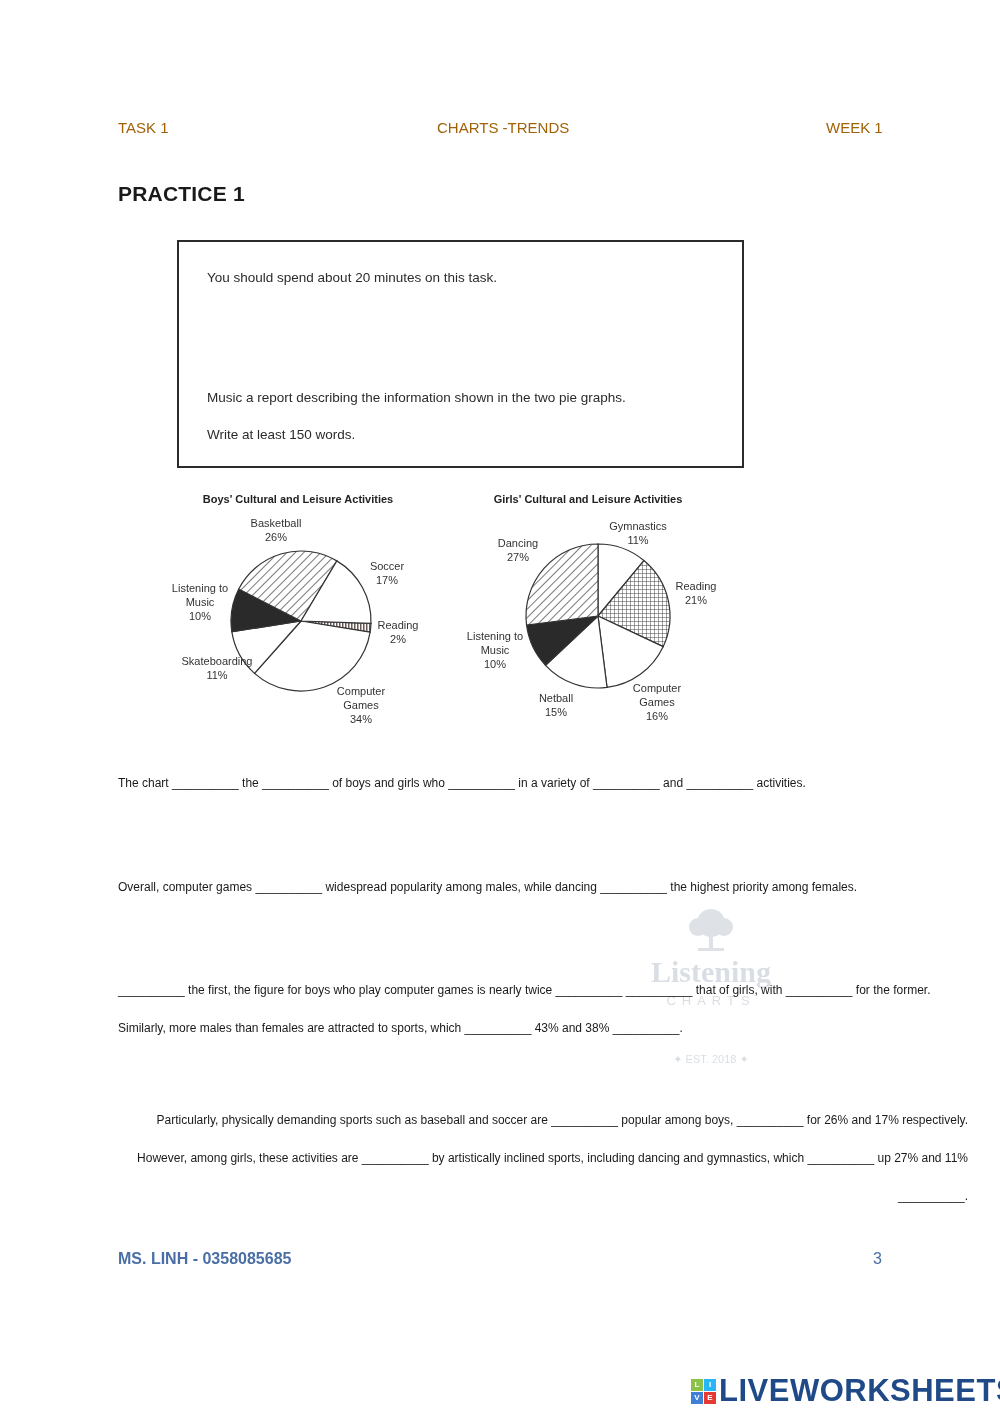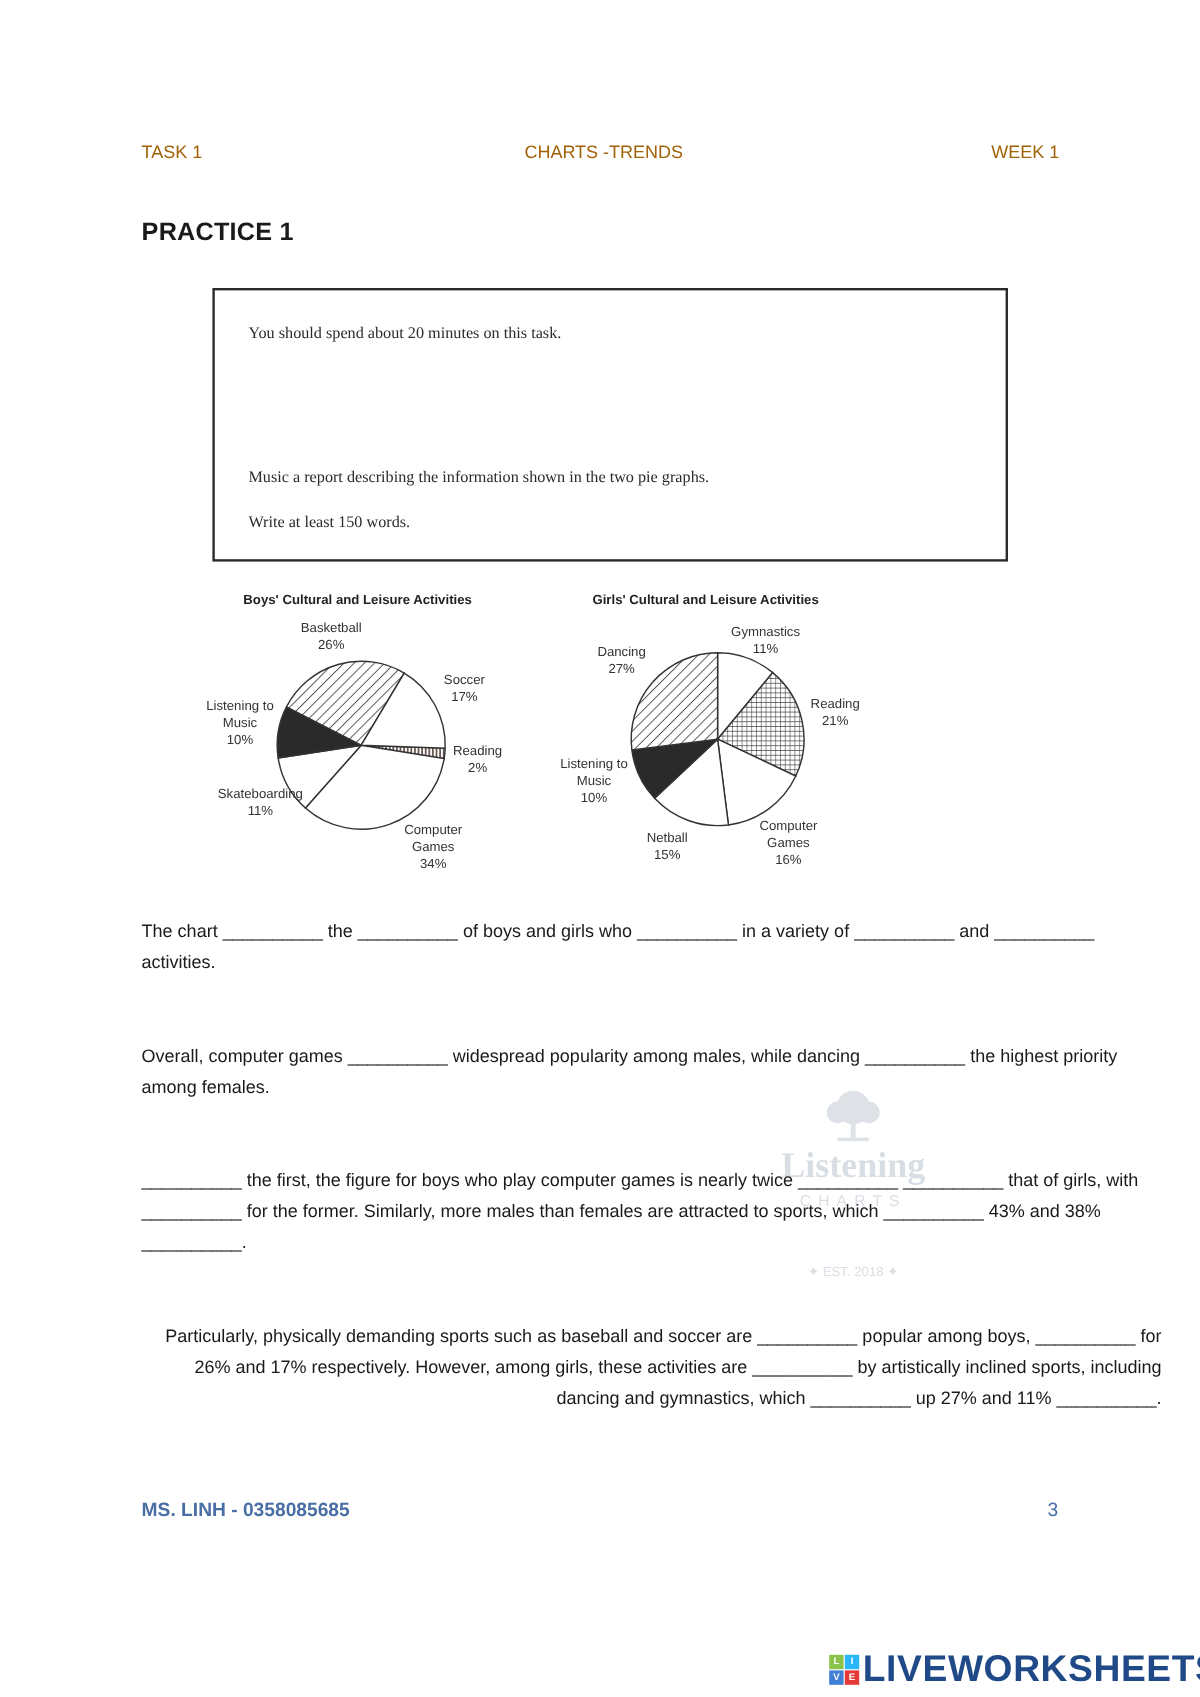--- a/index.html
+++ b/index.html
@@ -3,30 +3,30 @@
 <meta charset="utf-8">
 <style>
   html, body { margin: 0; padding: 0; background: #ffffff; }
   body { width: 1000px; height: 1414px; position: relative; overflow: hidden;
          font-family: "Liberation Sans", sans-serif; color: #1a1a1a; }
   .hdr { position: absolute; top: 119px; font-size: 15px; color: #a16207; }
   .hdr-left { left: 118px; }
   .hdr-center { left: 437px; }
   .hdr-right { left: 826px; }
   .title { position: absolute; left: 118px; top: 182px; font-size: 21px; font-weight: bold; letter-spacing: 0.2px; }
-  .taskbox { position: absolute; left: 177px; top: 240px; width: 663px; height: 228px;
-             border: 2px solid #2b2b2b; box-sizing: border-box; font-family: Liberation Serif, serif; color: #2b2b2b; }
+  .taskbox { position: absolute; left: 177px; top: 240px; width: 567px; height: 228px;
+             border: 2px solid #2b2b2b; box-sizing: border-box; font-family: Liberation Sans, sans-serif; color: #2b2b2b; }
   .taskbox p { margin: 0; position: absolute; left: 28px; font-size: 13.5px; line-height: 23px; }
   .taskbox .p1 { top: 24px; }
   .taskbox .p2 { top: 60px; font-weight: bold; width: 520px; color: #1a1a1a; }
   .taskbox .p3 { top: 144px; }
   .taskbox .p4 { top: 181px; }
   .charts { position: absolute; left: 150px; top: 485px; width: 600px; height: 250px; }
   .charts svg { position: absolute; left: 0; top: 0; }
-  .para { position: absolute; left: 118px; width: 850px; font-size: 15px; line-height: 26px; color: #1a1a1a; }
+  .para { position: absolute; left: 118px; width: 850px; font-size: 12px; line-height: 38px; color: #1a1a1a; }
   .para1 { top: 764px; }
   .para2 { top: 868px; }
   .para3 { top: 971px; }
   .para4 { top: 1101px; text-align: right; }
   .footer-left { position: absolute; left: 118px; top: 1250px; font-size: 16px; color: #4a6fa5; font-weight: bold; }
   .footer-right { position: absolute; left: 873px; top: 1250px; font-size: 16px; color: #4a6fa5; }
   .watermark { position: absolute; left: 636px; top: 905px; width: 150px; height: 170px; opacity: 0.28; pointer-events: none; }
   .watermark .wm-name { position: absolute; top: 50px; left: 0; width: 150px; text-align: center; font-family: "Liberation Serif", serif; font-size: 30px; font-weight: bold; color: #7a8aa0; }
   .watermark .wm-sub { position: absolute; top: 88px; left: 0; width: 150px; text-align: center; font-size: 13px; letter-spacing: 6px; color: #7a8aa0; }
   .watermark .wm-est { position: absolute; top: 148px; left: 0; width: 150px; text-align: center; font-size: 11px; color: #7a8aa0; }

